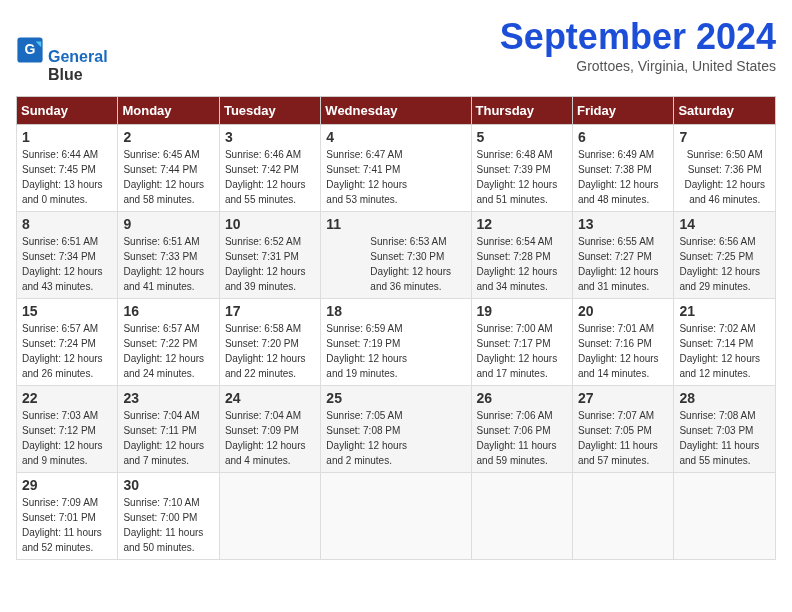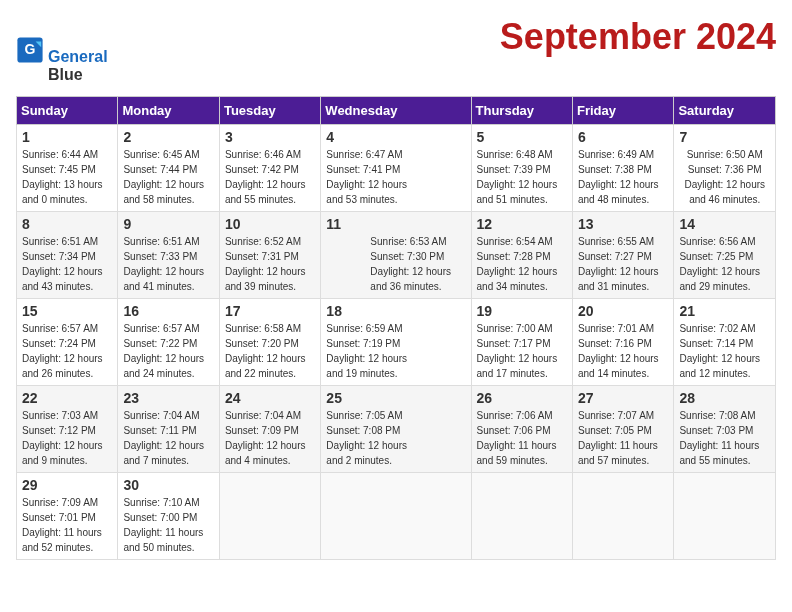--- a/index.html
+++ b/index.html
@@ -24,33 +24,33 @@
       width: 28px;
       height: 28px;
       margin-right: 4px;
     }
     .title-area {
       text-align: right;
     }
     .month-title {
       font-size: 36px;
       font-weight: bold;
-      color: #b91c1c;
+      color: #1d4ed8;
     }
     .location {
       font-size: 14px;
       color: #555;
     }
     .calendar-table {
       width: 100%;
       border-collapse: collapse;
       font-size: 11px;
     }
     .calendar-table th {
-      background-color: #4c1d95;
+      background-color: #7f1d1d;
       color: white;
       padding: 6px 4px;
       text-align: left;
       font-size: 13px;
       font-weight: bold;
       border: 1px solid #ccc;
     }
     .calendar-table td {
       border: 1px solid #ddd;
       padding: 4px 5px;
@@ -87,20 +87,21 @@
       <text x="20" y="26" font-size="20" font-weight="bold" fill="white" text-anchor="middle" font-family="Arial">G</text>
       <polygon points="28,8 36,8 36,16" fill="#4fc3f7"></polygon>
     </svg>
     <div>
       <div style="font-size:16px;font-weight:bold;color:#1a6abf;margin-top:32px;">General</div>
       <div style="font-size:16px;font-weight:bold;color:#333;">Blue</div>
     </div>
   </div>
   <div class="title-area">
     <div class="month-title">September 2024</div>
+    <div class="location">Grottoes, Virginia, United States</div>
   </div>
 </div>
 
 <table class="calendar-table">
   <thead>
     <tr>
     <th>Sunday</th>
         <th>Monday</th>
         <th>Tuesday</th>
         <th>Wednesday</th>

